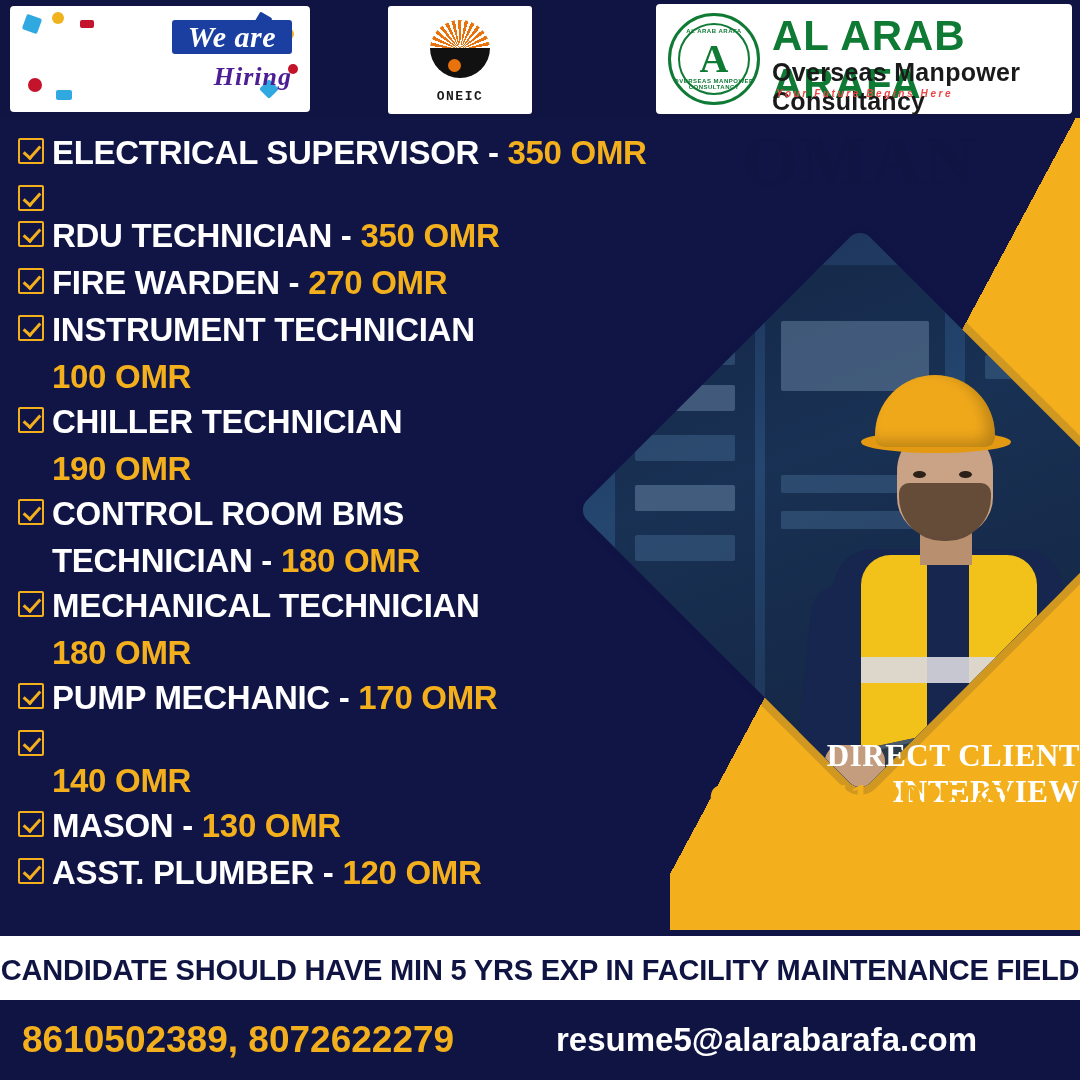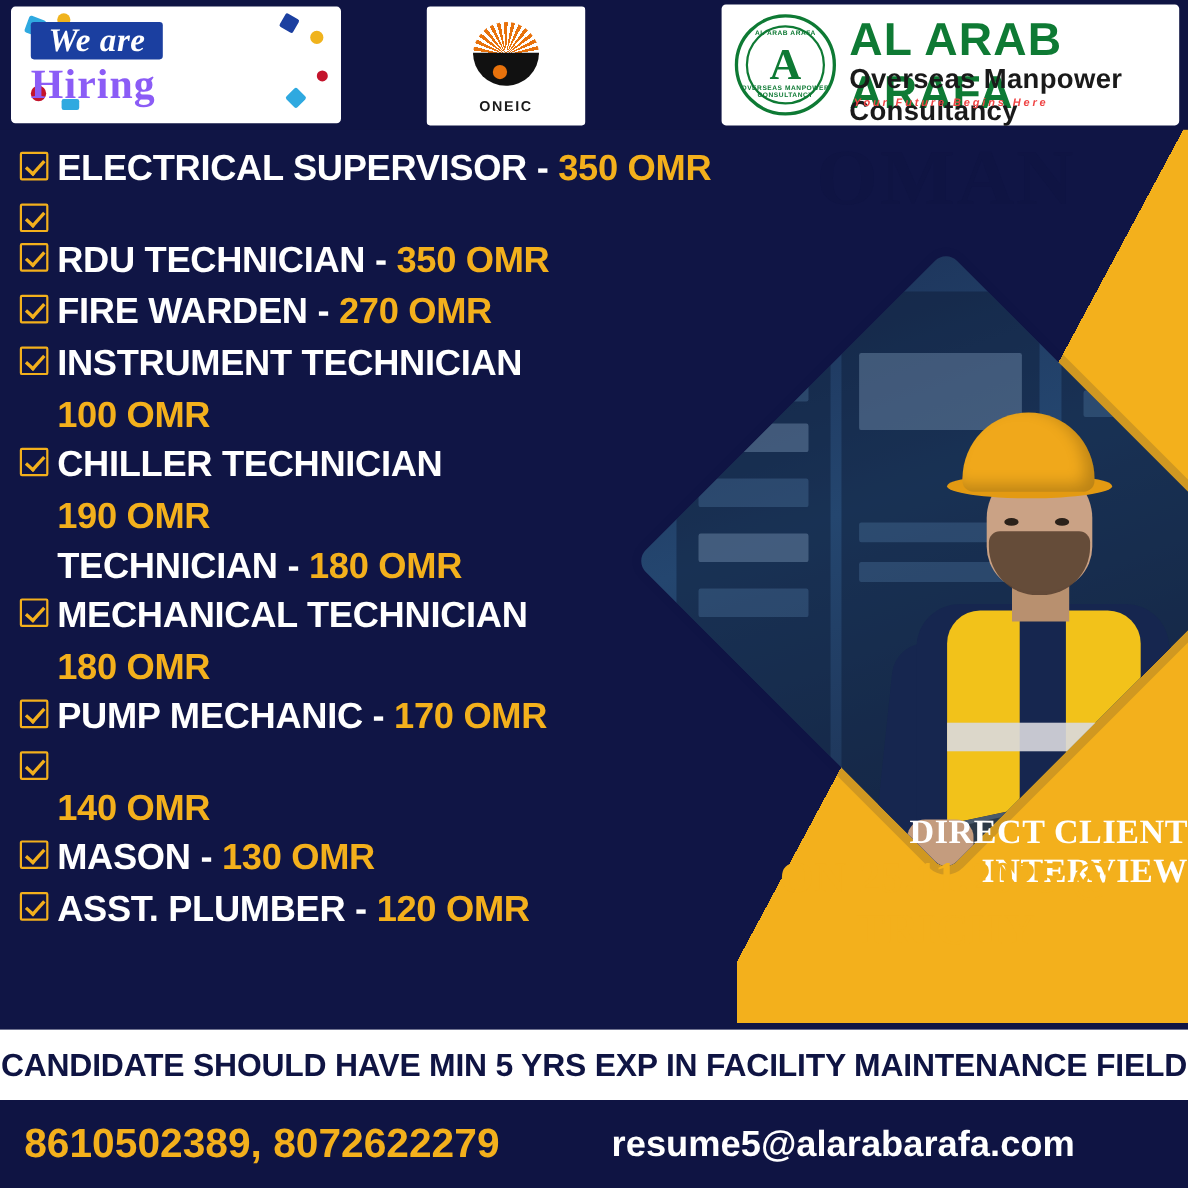--- a/index.html
+++ b/index.html
@@ -43,52 +43,54 @@
   .hiring-badge .conf {
     position: absolute;
     border-radius: 2px;
   }
   .hiring-inner {
     position: absolute;
     top: 10px; left: 18px;
     width: 264px; height: 86px;
     display: flex;
     flex-direction: column;
-    align-items: flex-start;
+    align-items: flex-end;
     justify-content: center;
   }
   .hiring-we {
     background: #1b3fa0;
     color: #ffffff;
     font-family: "Liberation Serif", serif;
     font-style: italic;
     font-weight: bold;
     font-size: 30px;
     line-height: 34px;
     padding: 0 16px;
     border-radius: 3px;
     letter-spacing: 0.5px;
   }
   .hiring-hiring {
-    color: #8b5cf6;
+    color: #4c1d95;
     font-family: "Liberation Serif", serif;
-    font-weight: bold;
-    font-size: 38px;
+    font-style: italic;
+    font-weight: bold;
+    font-size: 26px;
     line-height: 42px;
     letter-spacing: 1px;
     margin-top: 2px;
   }
   .oneic-logo {
     position: absolute;
     top: 6px;
     left: 388px;
     width: 144px;
     height: 108px;
     background: #ffffff;
     border-radius: 3px;
+    font-family: Liberation Mono, monospace;
   }
   .oneic-mark {
     position: absolute;
     top: 14px;
     left: 50%;
     transform: translateX(-50%);
     width: 74px;
     height: 58px;
   }
   .oneic-rays {
@@ -646,20 +648,24 @@
         <div class="job-row">
           <div class="tick"></div>
           <div class="job-text">INSTRUMENT TECHNICIAN</div>
         </div>
         <div class="job-cont salonly">100 OMR</div>
         <div class="job-row">
           <div class="tick"></div>
           <div class="job-text">CHILLER TECHNICIAN</div>
         </div>
         <div class="job-cont salonly">190 OMR</div>
+        <div class="job-row">
+          <div class="tick"></div>
+          <div class="job-text">CONTROL ROOM BMS</div>
+        </div>
         <div class="job-cont">TECHNICIAN - <span class="sal">180 OMR</span></div>
         <div class="job-row">
           <div class="tick"></div>
           <div class="job-text">MECHANICAL TECHNICIAN</div>
         </div>
         <div class="job-cont salonly">180 OMR</div>
         <div class="job-row">
           <div class="tick"></div>
           <div class="job-text">PUMP MECHANIC<span> - </span><span class="sal">170 OMR</span></div>
         </div>

